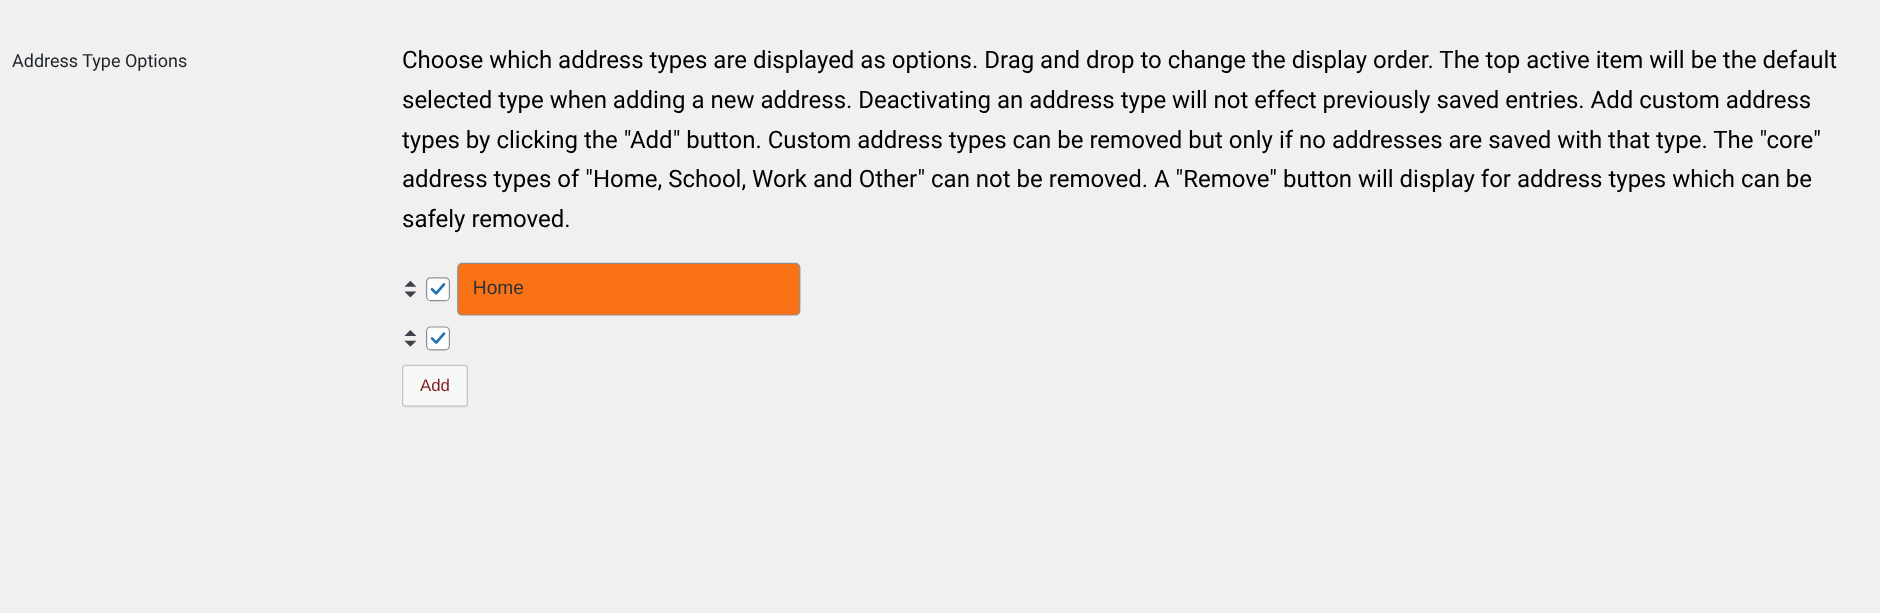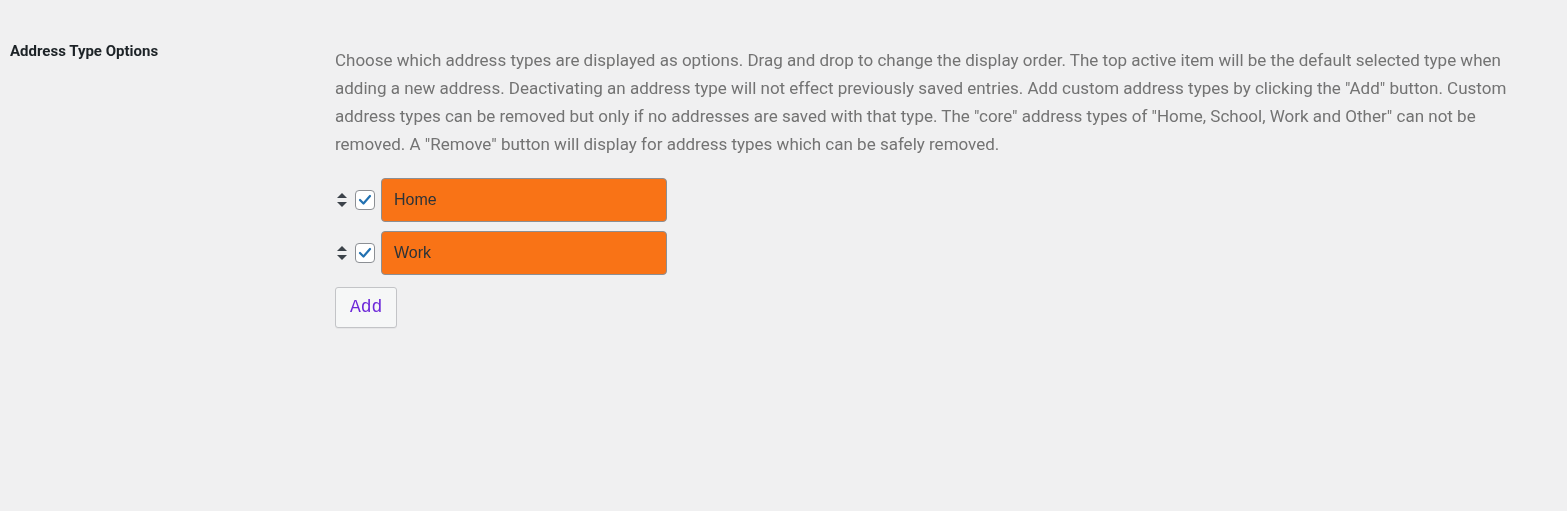--- a/index.html
+++ b/index.html
@@ -12,34 +12,34 @@
       color: #3c434a;
       width: 1567px;
     }
     .settings-row {
       display: flex;
       padding: 30px 10px 20px 10px;
     }
     .settings-label {
       width: 325px;
       flex-shrink: 0;
-      font-weight: 700;
+      font-weight: 400;
       color: #1d2327;
       font-size: 15px;
       padding-top: 12px;
     }
     .settings-content {
       flex: 1;
       padding-right: 10px;
     }
     .description {
-      color: #737373;
-      font-size: 17px;
+      color: #000000;
+      font-size: 20px;
       line-height: 1.65;
-      margin: 16px 0 20px 0;
+      margin: 4px 0 20px 0;
     }
     .items {
       margin-bottom: 12px;
     }
     .item-row {
       display: flex;
       align-items: center;
       margin-bottom: 9px;
       gap: 6px;
     }
@@ -78,26 +78,25 @@
       font-size: 16px;
       color: #2c3338;
       line-height: 1.5;
     }
     .add-button {
       display: inline-block;
       padding: 6px 14px;
       background: #f6f7f7;
       border: 1px solid #c3c4c7;
       border-radius: 3px;
-      color: #6d28d9;
-      font-size: 18px;
+      color: #7f1d1d;
+      font-size: 14px;
       cursor: pointer;
       line-height: 1.5;
       box-shadow: 0 1px 0 rgba(0,0,0,0.04);
-      font-family: Liberation Mono, monospace;
     }
   </style>
 </head>
 <body>
 
 <div class="settings-row">
   <div class="settings-label">Address Type Options</div>
   <div class="settings-content">
     <p class="description">Choose which address types are displayed as options. Drag and drop to change the display order. The top active item will be the default selected type when adding a new address. Deactivating an address type will not effect previously saved entries. Add custom address types by clicking the "Add" button. Custom address types can be removed but only if no addresses are saved with that type. The "core" address types of "Home, School, Work and Other" can not be removed. A "Remove" button will display for address types which can be safely removed.</p>
 
@@ -123,21 +122,20 @@
           <svg width="12" height="14" viewBox="0 0 12 14">
               <path d="M6 0 L11 5 L1 5 Z" fill="#3c434a"></path>
               <path d="M6 14 L11 9 L1 9 Z" fill="#3c434a"></path>
             </svg>
         </span>
         <span class="checkbox-wrap checked">
           <svg width="14" height="14" viewBox="0 0 14 14">
               <path d="M2 7 L5.5 10.5 L12 3" stroke="#2271b1" stroke-width="2.2" fill="none" stroke-linecap="round" stroke-linejoin="round"></path>
             </svg>
         </span>
-        <input type="text" class="text-input" value="Work" style="">
       </div>
 
 
 
     </div>
 
     <button type="button" class="add-button">Add</button>
   </div>
 </div>
 

